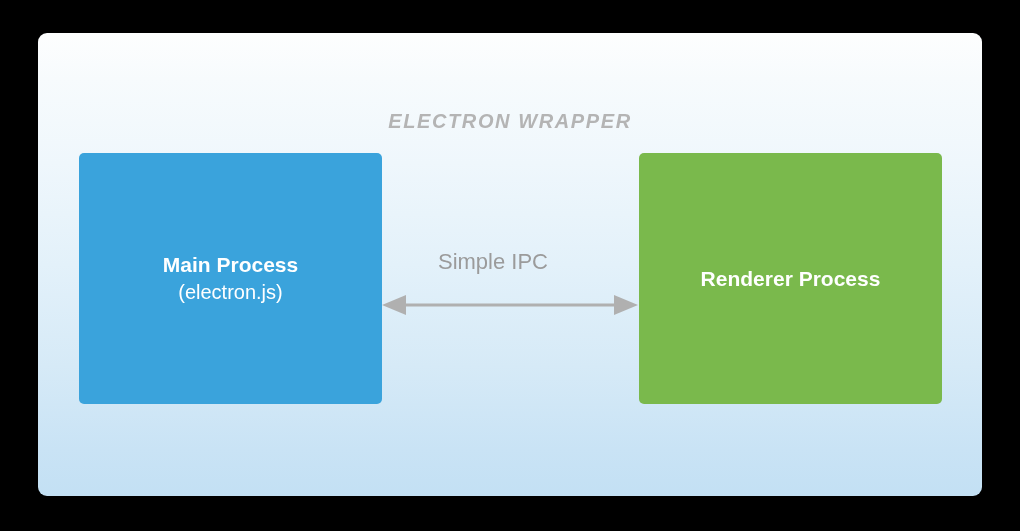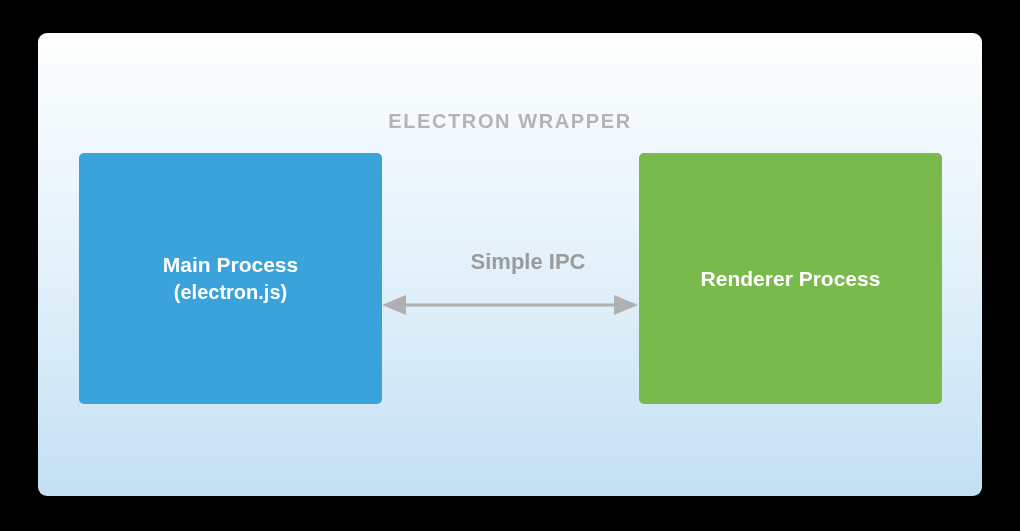--- a/index.html
+++ b/index.html
@@ -49,20 +49,21 @@
     left: 0;
     top: 74px;
     width: 944px;
     text-align: center;
     font-size: 20px;
     font-weight: bold;
     letter-spacing: 1.6px;
     color: #b4b4b4;
     line-height: 28px;
     white-space: nowrap;
+    font-style: italic;
   }
 
   
   .proc-box {
     position: absolute;
     top: 120px;          
     width: 303px;
     height: 251px;
     border-radius: 5px;
     display: flex;
@@ -81,46 +82,46 @@
     text-align: center;
   }
   .proc-title {
     font-size: 21px;
     font-weight: bold;
     line-height: 28px;
     white-space: nowrap;
   }
   .proc-sub {
     font-size: 20px;
-    font-weight: bold;
+    font-weight: normal;
     line-height: 27px;
     white-space: nowrap;
   }
 
   
   #connector {
     position: absolute;
     left: 344px;         
     top: 255px;          
     width: 256px;        
     height: 34px;
   }
   #connector svg {
     display: block;
     width: 256px;
     height: 34px;
   }
   #connector-label {
     position: absolute;
-    left: 362px;
+    left: 327px;
     width: 256px;
     top: 214px;          
     text-align: center;
     font-size: 22px;
-    font-weight: bold;
+    font-weight: normal;
     color: #9b9b9b;
     line-height: 30px;
     white-space: nowrap;
   }
 </style>
 </head>
 <body>
 
 <div id="stage">
 

